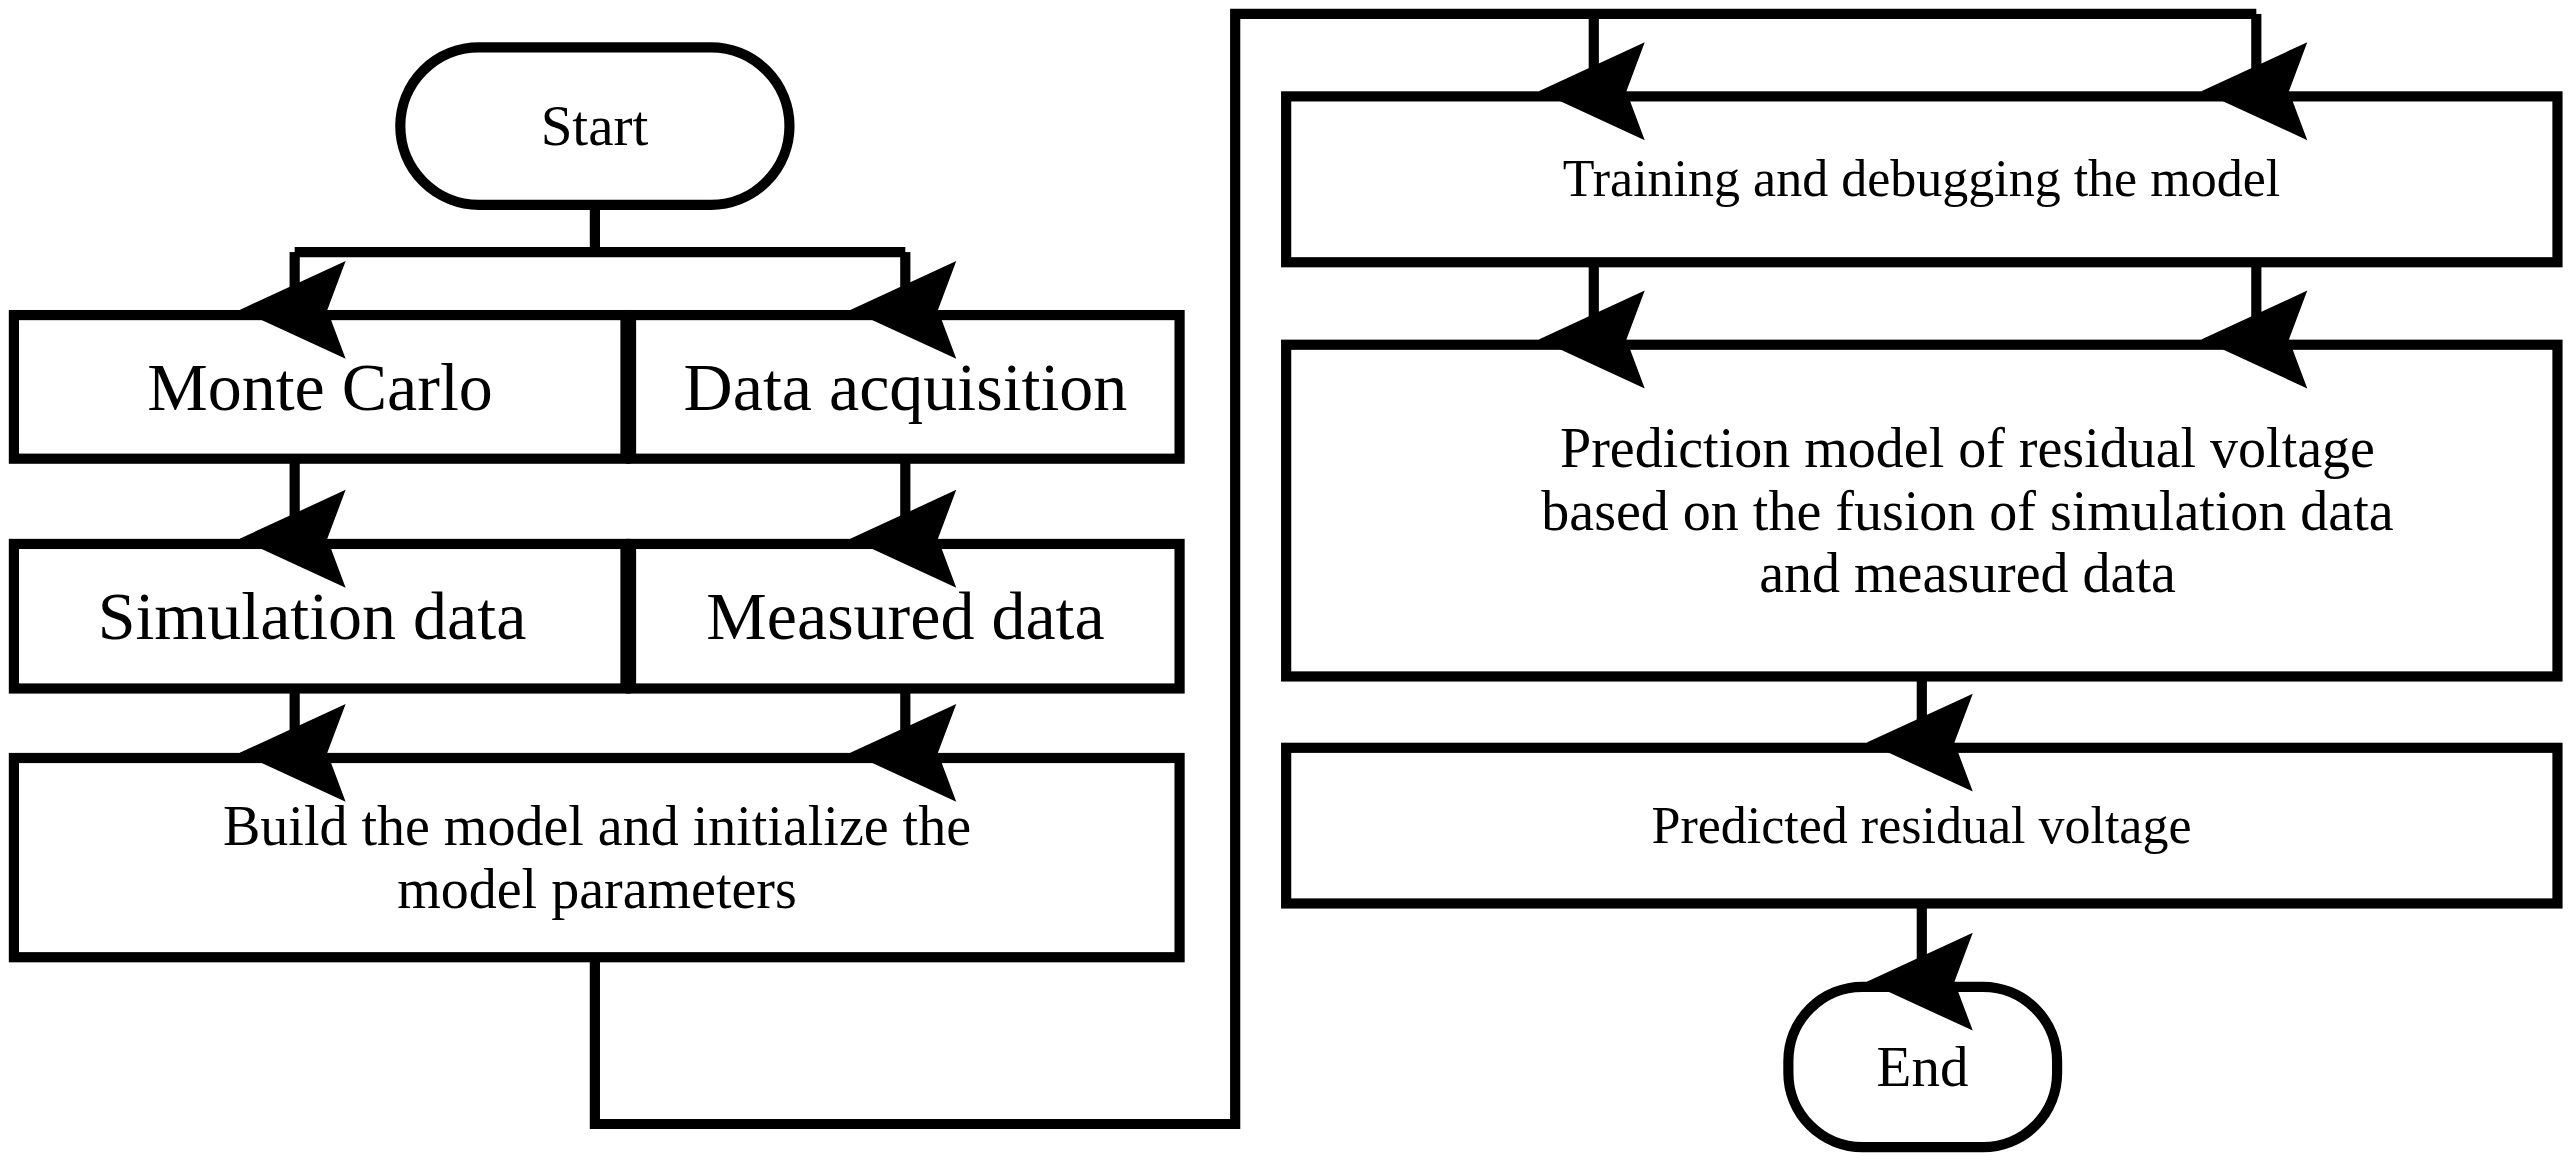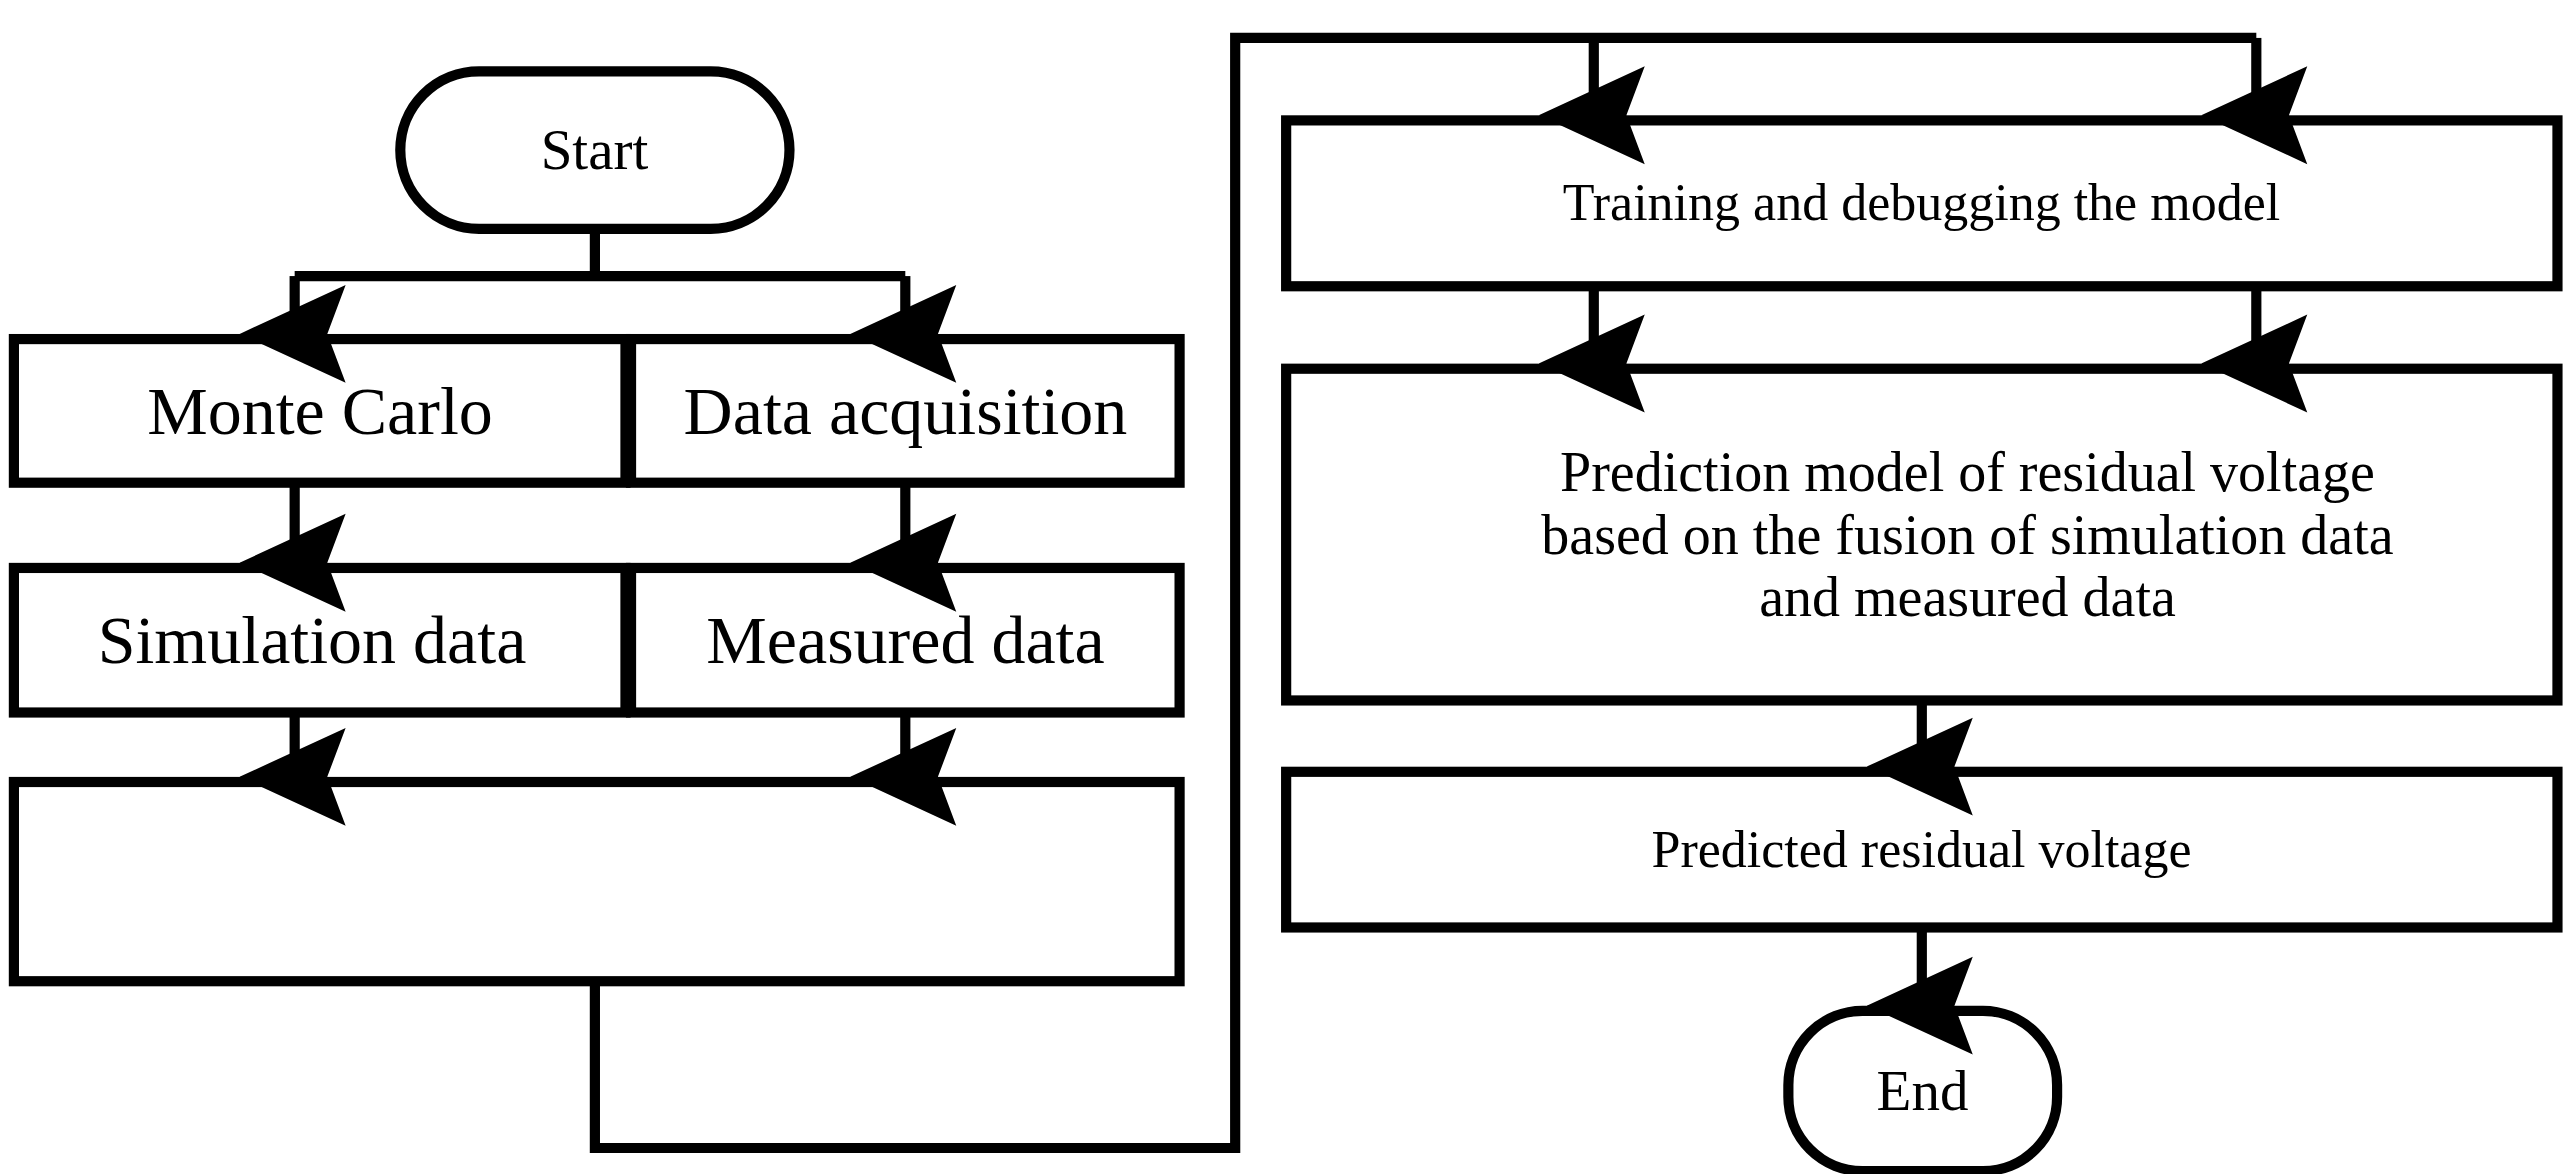--- a/index.html
+++ b/index.html
@@ -1,18 +1,18 @@
 <!DOCTYPE html>
 <html style="font-size:15px"><head>
 <meta charset="utf-8">
 <style>
   html,body{margin:0;padding:0;background:#ffffff;}
   body{width:2576px;height:1175px;overflow:hidden;
        font-family:"Liberation Serif","DejaVu Serif",serif;color:#000;}
-  #stage{position:relative;width:2576px;height:1041px;margin-top:24px;}
+  #stage{position:relative;width:2576px;height:1041px;}
   svg#flow{position:absolute;left:0;top:0;width:2576px;height:1175px;}
   .node-label{
     position:absolute;display:flex;align-items:center;justify-content:center;
     text-align:center;line-height:1.12;color:#000;
     font-family:"Liberation Serif","DejaVu Serif",serif;
     white-space:pre-line;pointer-events:none;
   }
   .t-start{font-size:57px;}
   .t-box{font-size:68px;}
   .t-boxwide{font-size:52px;}
@@ -73,20 +73,22 @@
   <div class="node-label t-start" style="left:400px;top:47px;width:389px;height:158px;">Start</div>
 
   <div class="node-label t-box" style="left:14px;top:315px;width:612px;height:144px;">Monte Carlo</div>
 
   <div class="node-label t-box" style="left:631px;top:315px;width:549px;height:144px;text-align:right;">Data acquisition</div>
 
   <div class="node-label t-box" style="left:6px;top:544px;width:612px;height:145px;">Simulation data</div>
 
   <div class="node-label t-box" style="left:631px;top:544px;width:549px;height:145px;">Measured data</div>
 
+  <div class="node-label t-big" style="left:14px;top:758px;width:1166px;height:199px;">Build the model and initialize the
+model parameters</div>
 
   <div class="node-label t-boxwide" style="left:1286px;top:96px;width:1271px;height:166px;">Training and debugging the model</div>
 
   <div class="node-label t-big" style="left:1332px;top:345px;width:1271px;height:332px;">Prediction model of residual voltage
 based on the fusion of simulation data
 and measured data</div>
 
   <div class="node-label t-boxwide" style="left:1286px;top:748px;width:1271px;height:156px;">Predicted residual voltage</div>
 
   <div class="node-label t-start" style="left:1788px;top:987px;width:269px;height:160px;">End</div>

